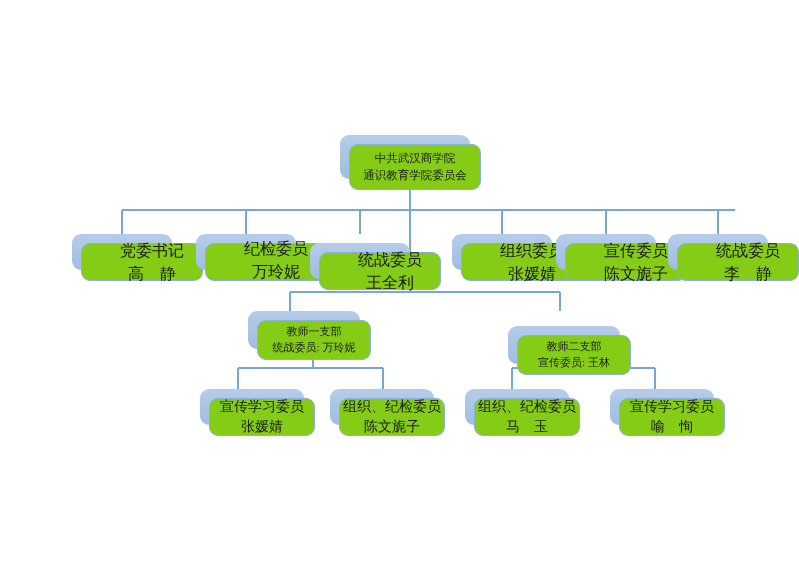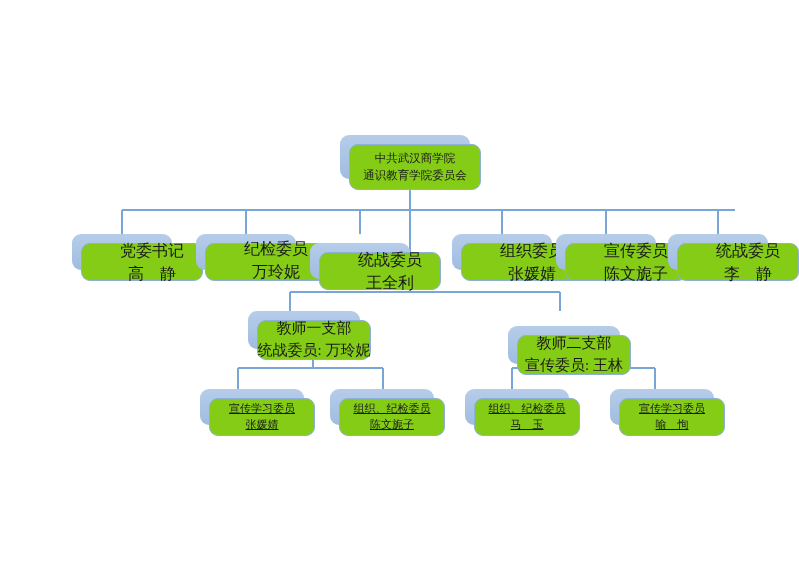--- a/index.html
+++ b/index.html
@@ -63,24 +63,24 @@
     display: block;
   }
   
   .node.root { width: 130px; height: 44px; }
   .node.root .face { font-size: 11.5px; }
 
   .node.lvl2 { width: 100px; height: 36px; }
   .node.lvl2 .face { font-size: 16px; padding-left: 20px; }
 
   .node.branch { width: 112px; height: 38px; }
-  .node.branch .face { font-size: 15px; }
+  .node.branch .face { font-size: 11px; }
 
   .node.leaf { width: 104px; height: 36px; }
-  .node.leaf .face { font-size: 11px; text-decoration: underline; }
+  .node.leaf .face { font-size: 14px; }
 </style>
 </head>
 <body>
 
 <div id="chart-root">
 
   <svg id="connector-layer" viewBox="0 0 799 565" width="799" height="565" xmlns="http://www.w3.org/2000/svg">
     <g id="connector-group" fill="none" stroke="#7aa6d6" stroke-width="1.2" shape-rendering="crispEdges">
         <line x1="410" y1="179" x2="410" y2="210"></line>
         <line x1="122" y1="210" x2="735" y2="210"></line>

